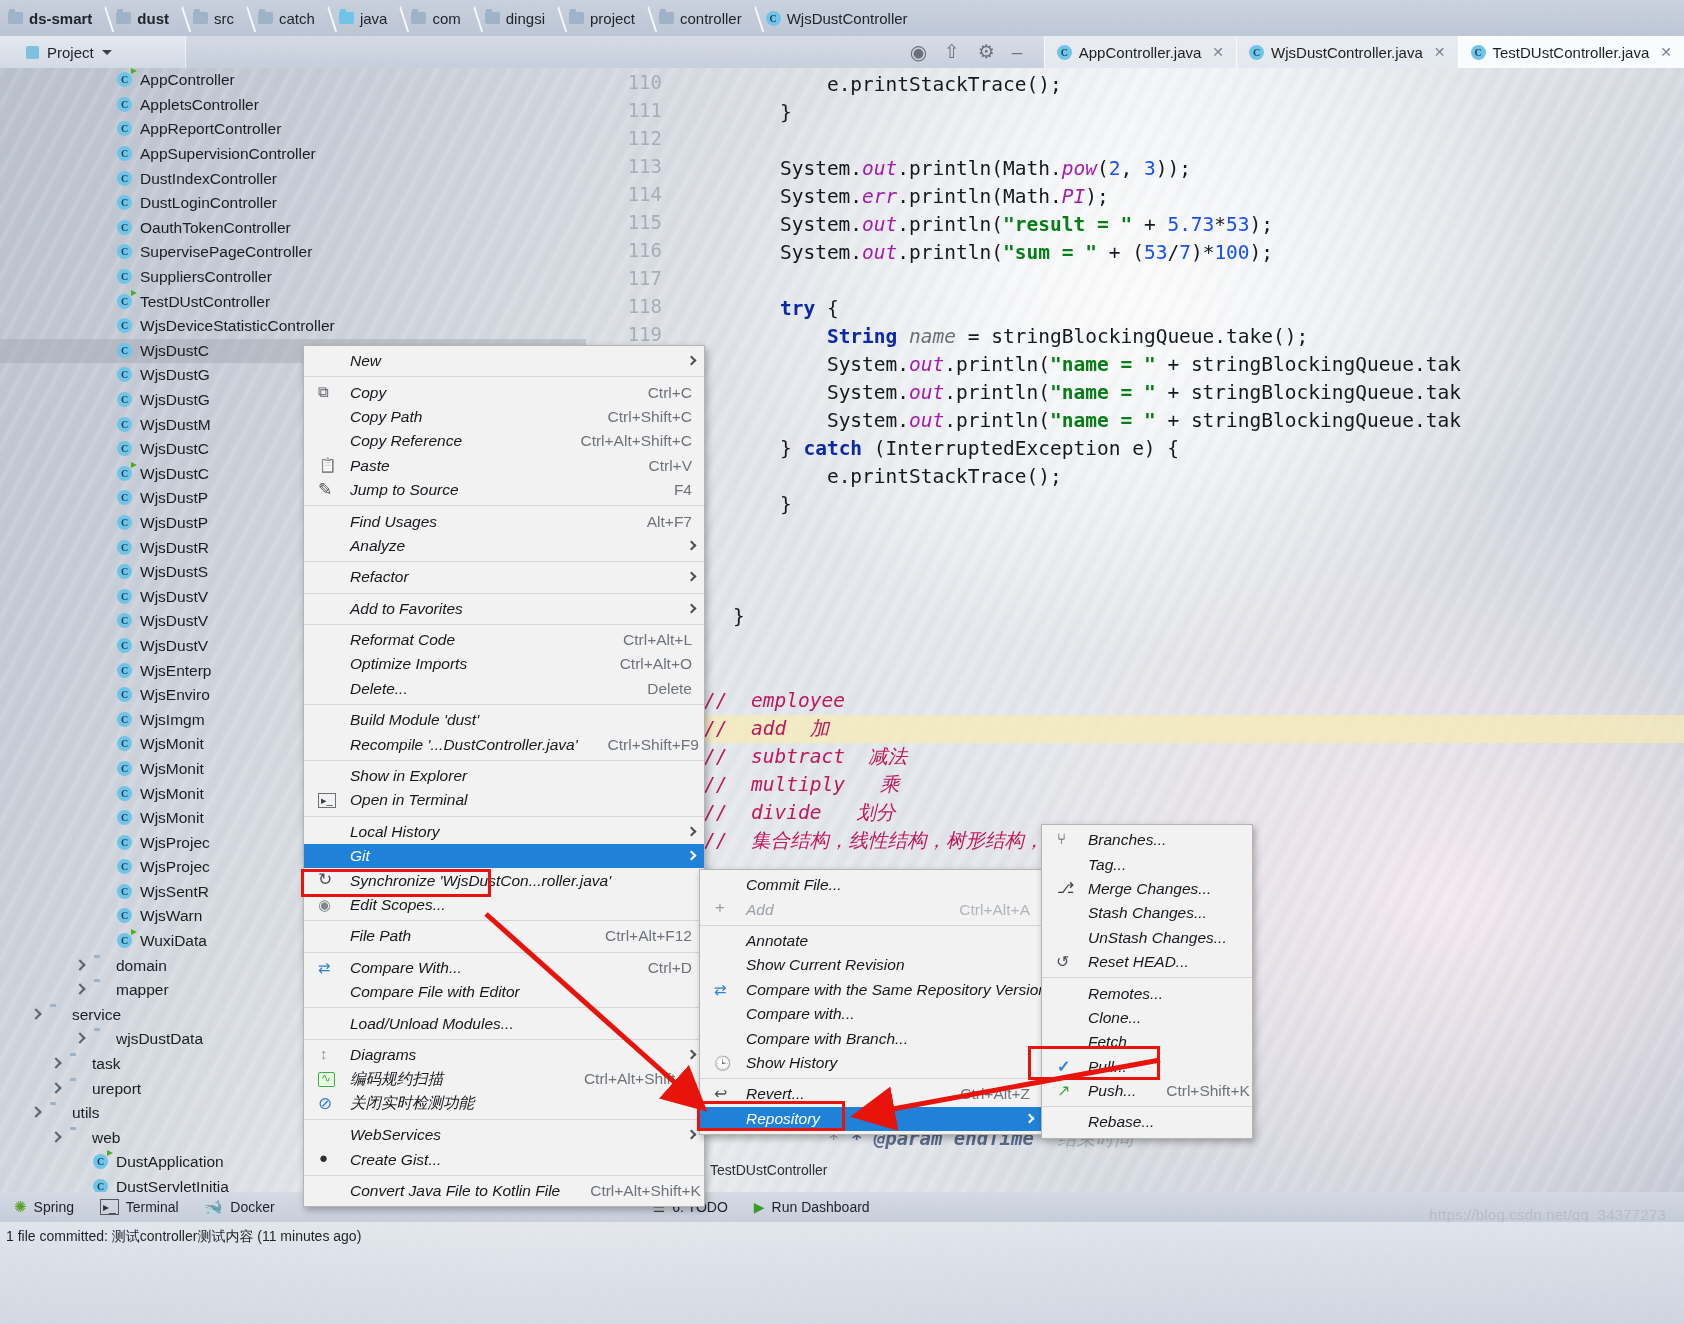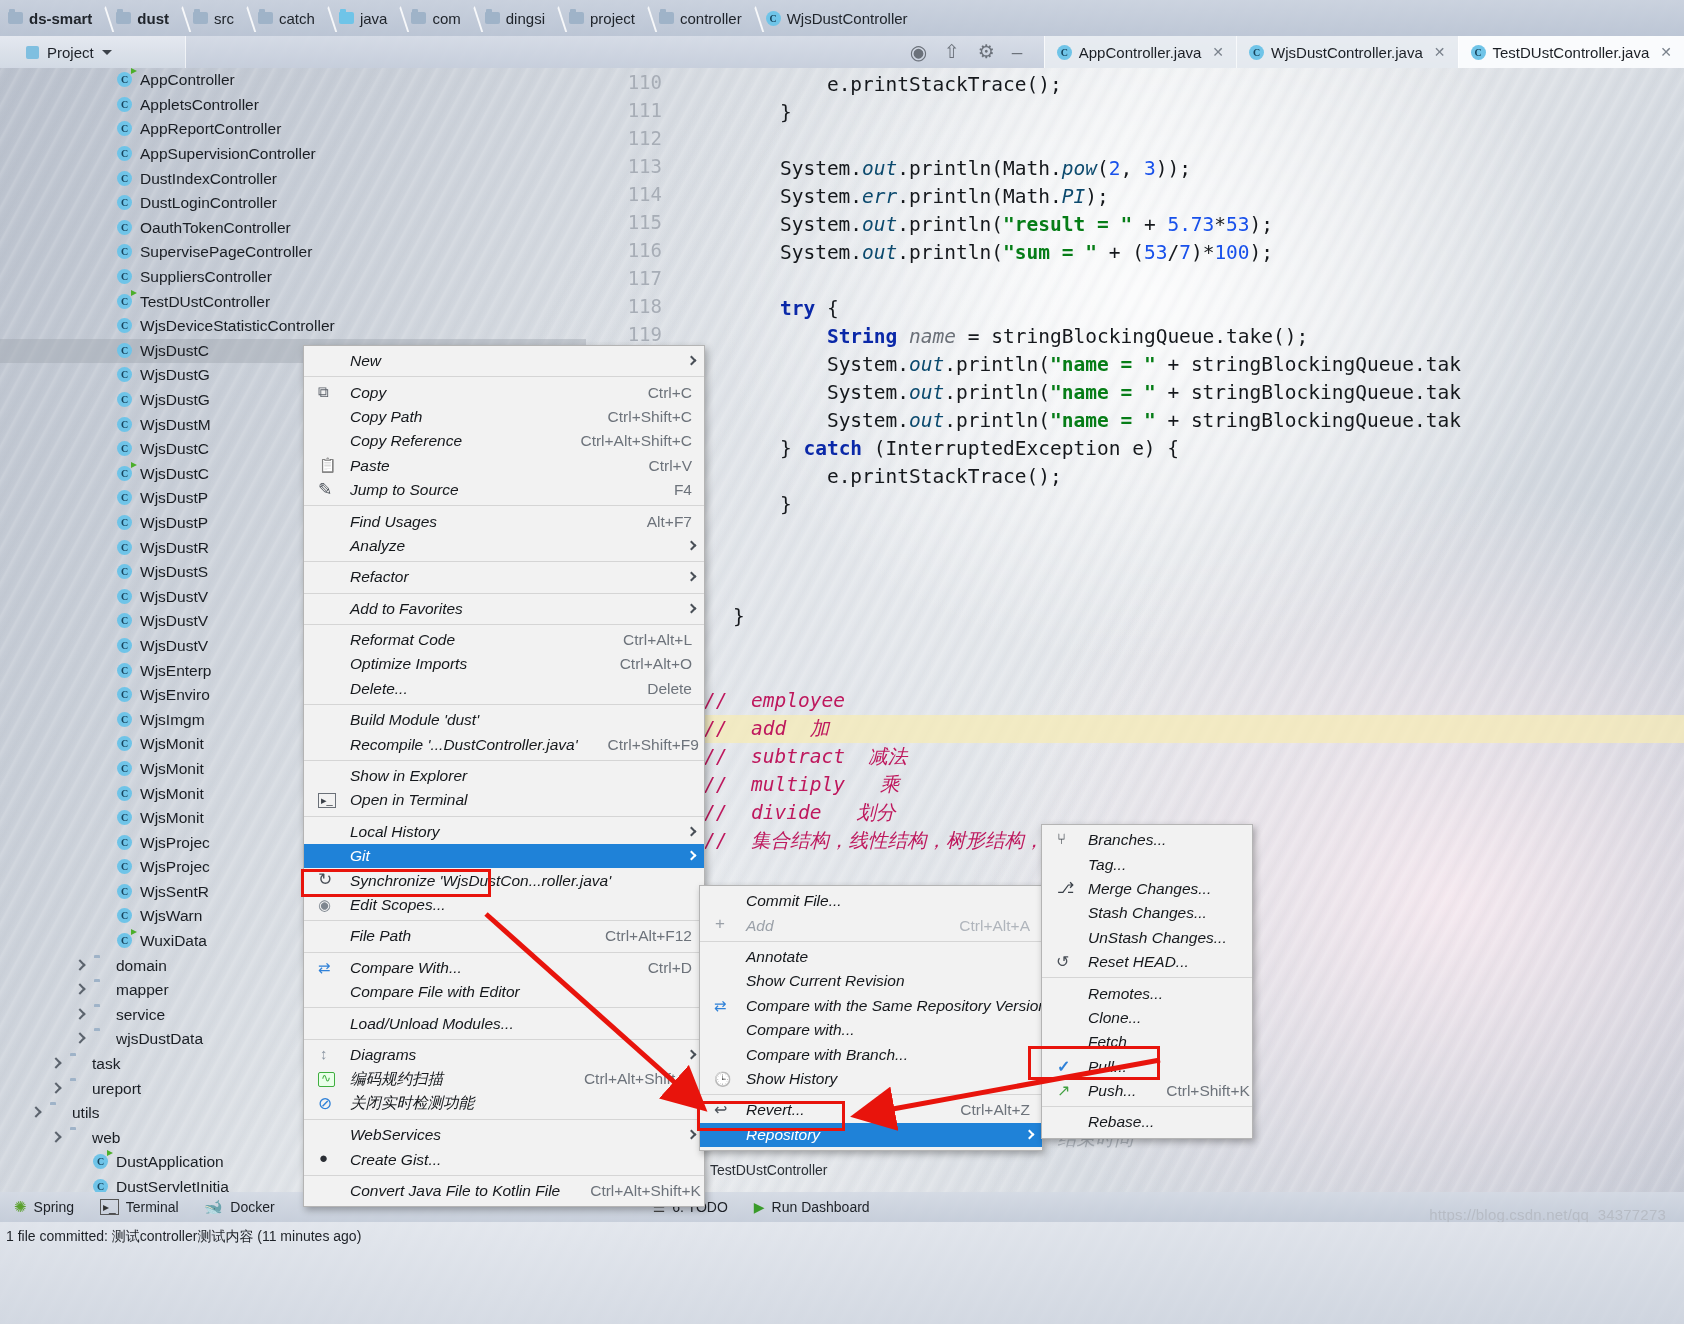--- a/index.html
+++ b/index.html
@@ -122,21 +122,21 @@
     overflow:hidden;
   }
   #gutter {
     position:absolute; left:0; top:0; width:86px; height:100%;
     color:#a7adb6; text-align:right; padding-right:10px; font-size:19px;
   }
   .gl { height:28px; line-height:28px; }
   #code { position:absolute; left:100px; top:0; right:0; height:100%; }
   .cl { height:28px; line-height:28px; white-space:pre; color:#15181c; }
   .kw { color:#0a28a8; font-weight:bold; }
-  .fld { color:#0c4a6e; font-style:italic; }
+  .fld { color:#a21caf; font-style:italic; }
   .str { color:#067d17; font-weight:bold; }
   .num { color:#1750eb; }
   .cmt { color:#be185d; font-style:italic; }
   .hl-line { background: rgba(246,235,180,0.72); }
 
   
   #bottombar {
     position:absolute; top:1192px; left:0; width:1684px; height:30px;
     background: linear-gradient(180deg, rgba(212,218,228,0.9), rgba(196,204,217,0.9));
     display:flex; align-items:center; gap:26px; font-size:14px; color:#1d2127;
@@ -177,21 +177,21 @@
   .mi.hi .lbl { color:#fff; }
   .mi .sub {
     position:absolute; right:9px; top:8px; width:7px; height:7px;
     border-right:2px solid #4a5058; border-top:2px solid #4a5058; transform:rotate(45deg);
   }
   .mi.hi .sub { border-color:#fff; }
   .msep { height:1px; background:#d5d5d5; margin:3px 0; }
   .mi .gi { position:absolute; left:14px; top:4px; width:17px; height:17px; }
 
   #menu-main  { left:303px; top:345px; width:402px; }
-  #menu-git   { left:699px; top:869px; width:344px;margin-top:16px; }
+  #menu-git   { left:699px; top:869px; width:344px; }
   #menu-repo  { left:1041px; top:824px; width:212px; }
 
   
   .redbox { position:absolute; border:3px solid #e8140c; z-index:90; }
   #rb-git  { left:301px; top:869px; width:190px; height:28px; }
   #rb-repo { left:697px; top:1101px; width:148px; height:30px; }
   #rb-pull { left:1028px; top:1046px; width:132px; height:34px; }
 
   svg.arrowlayer { position:absolute; inset:0; width:1684px; height:1324px; z-index:85; pointer-events:none; }
 
@@ -566,21 +566,21 @@
     <div class="trow" style="padding-left: 74px;">
       <span class="arrow"></span>
       <span class="clswrap"><span class="ic-folder"></span></span>
       <span>domain</span>
     </div>
     <div class="trow" style="padding-left: 74px;">
       <span class="arrow"></span>
       <span class="clswrap"><span class="ic-folder"></span></span>
       <span>mapper</span>
     </div>
-    <div class="trow" style="padding-left: 74px;">
+    <div class="trow" style="padding-left: 30px;">
       <span class="arrow"></span>
       <span class="clswrap"><span class="ic-folder"></span></span>
       <span>service</span>
     </div>
     <div class="trow" style="padding-left: 74px;">
       <span class="arrow"></span>
       <span class="clswrap"><span class="ic-folder"></span></span>
       <span>wjsDustData</span>
     </div>
     <div class="trow" style="padding-left: 50px;">

